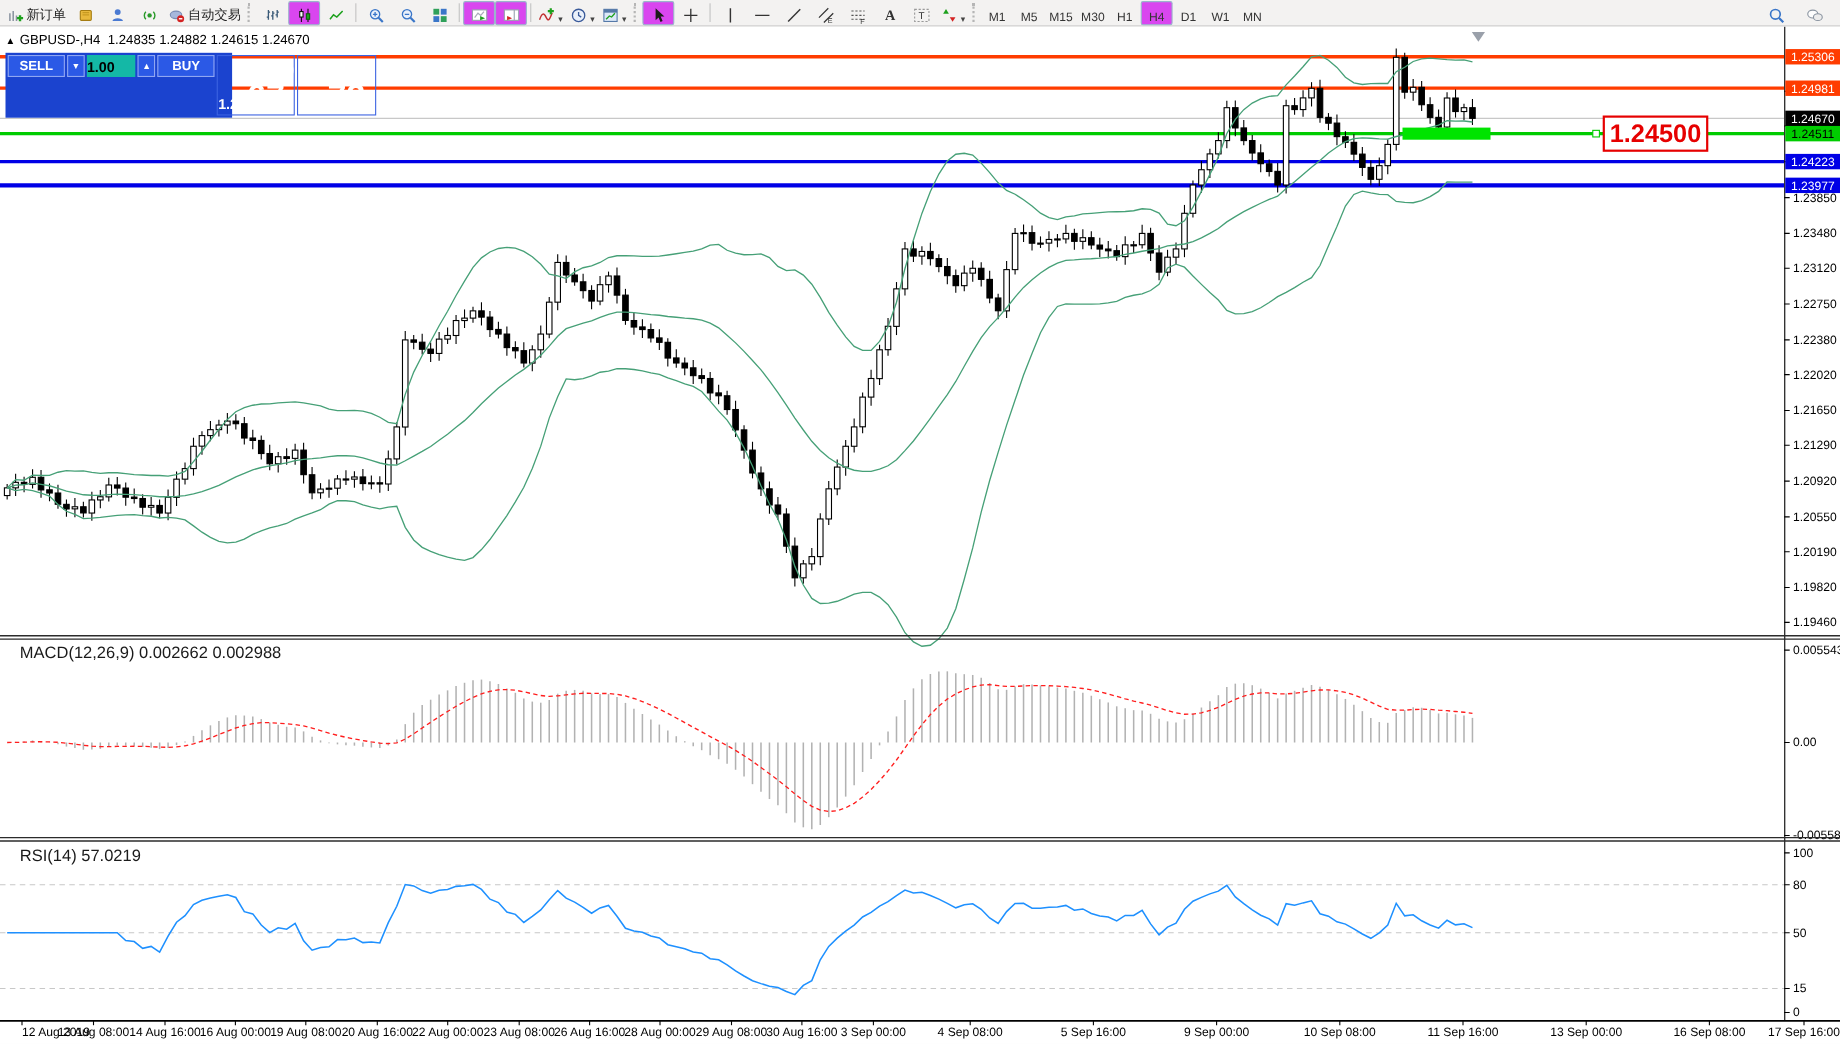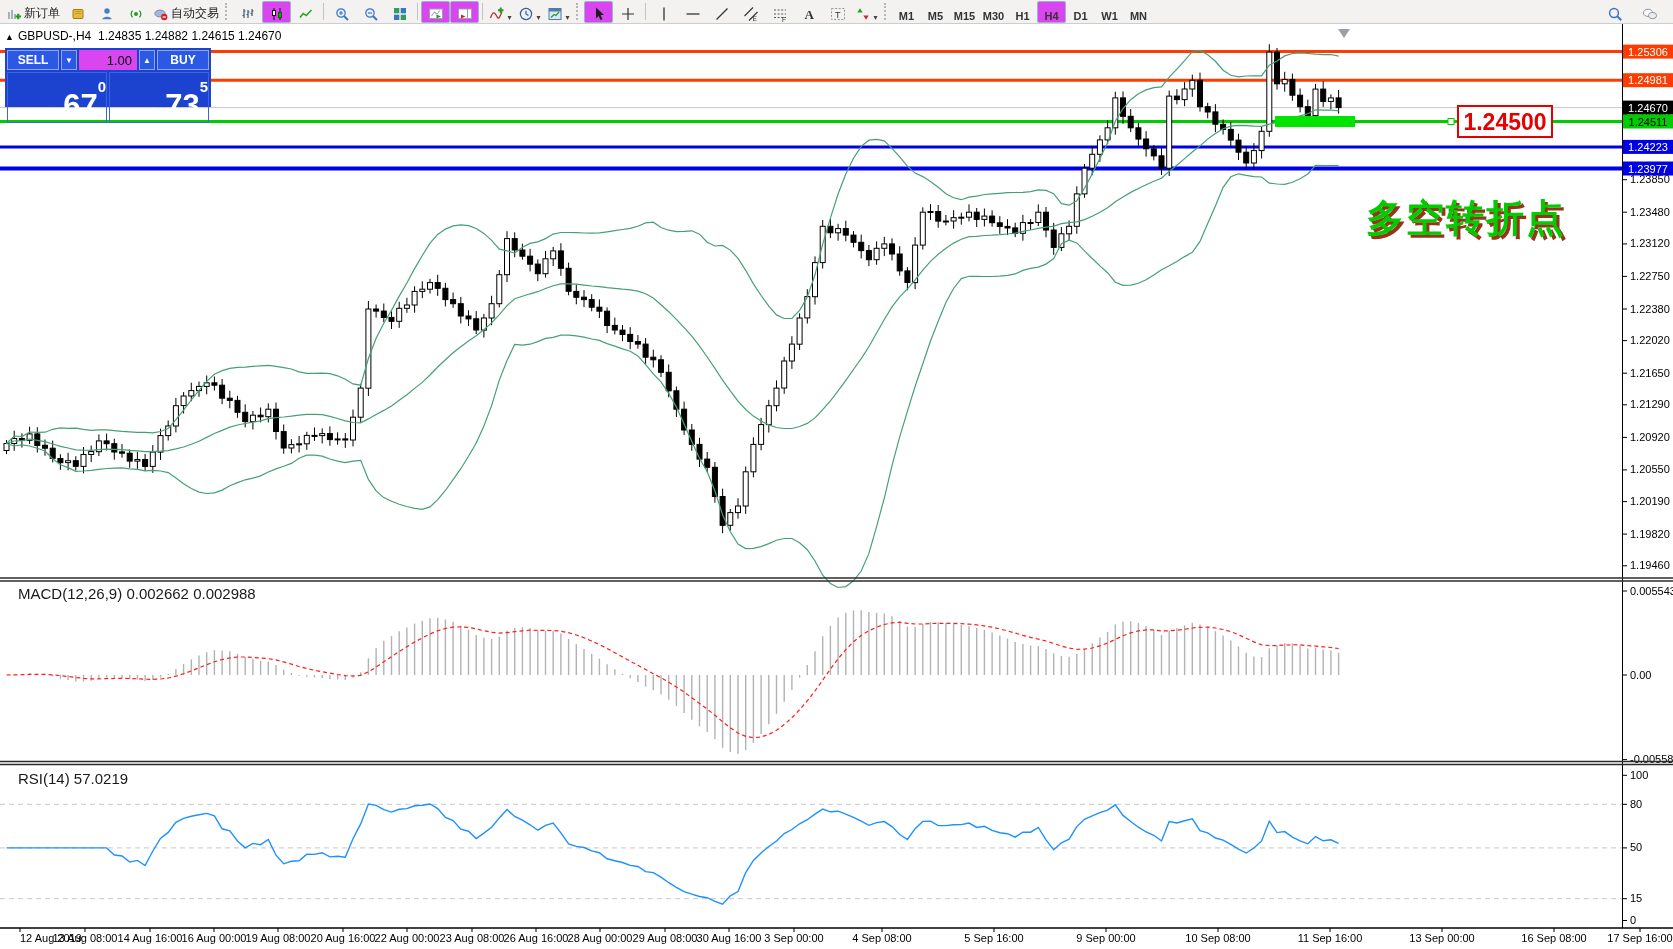--- a/index.html
+++ b/index.html
@@ -10,39 +10,39 @@
            border-bottom:1px solid #cdcdcd;display:flex;align-items:center;padding:0 3px;
            box-sizing:border-box;z-index:6;}
   .tb-sep{width:1px;height:17px;background:#c2c2c2;margin:0 3px;flex:0 0 auto;}
   .tb-grip{width:3px;height:17px;border-left:2px dotted #b5b5b5;margin:0 3px;flex:0 0 auto;}
   .tb-btn{height:20px;min-width:23px;display:flex;align-items:flex-end;justify-content:center;
           gap:2px;padding:0 2px;border:1px solid transparent;border-radius:2px;color:#222;
           flex:0 0 auto;cursor:default;}
   .tb-btn.active{background:#d946ef;border-color:#9ab4cc;}
   .tb-btn .lbl{font-size:12px;white-space:nowrap;}
   .tb-btn .dd{font-size:8px;color:#444;}
-  .tb-tf{font-size:11px;font-weight:bold;color:#333;}
+  .tb-tf{font-size:11px;font-weight:normal;color:#333;}
   .tb-right{margin-left:auto;display:flex;gap:6px;padding-right:6px;}
   
   #chart-wrap{position:absolute;top:0;left:0;z-index:1;}
   .chart-title{position:absolute;top:29px;left:5px;font-size:12px;color:#000;z-index:4;white-space:nowrap;}
   .chart-title .mk{font-size:9px;margin-right:4px;}
   .ind-label{position:absolute;left:6px;font-size:15px;color:#1a1a1a;z-index:4;white-space:nowrap;margin-left:12px;}
   .annotation{position:absolute;left:1366px;top:193px;font-size:38px;font-weight:bold;color:#00cc00;
               text-shadow:3px 3px 0 #96341c;letter-spacing:2px;z-index:4;white-space:nowrap;}
   
   .trade-panel{position:absolute;left:5px;top:48px;width:206px;height:59px;background:#1b43cf;
-               z-index:5;box-sizing:border-box;padding:2px;display:flex;flex-direction:column;gap:2px;}
+               z-index:5;box-sizing:border-box;padding:2px;display:flex;flex-direction:row;gap:2px;}
   .tp-row1{display:flex;gap:2px;height:20px;flex:0 0 auto;}
   .btn-trade{width:52px;background:#2b59e6;border:1px solid #8fa6f2;color:#fff;font-size:12px;
              font-weight:bold;display:flex;align-items:center;justify-content:center;box-sizing:border-box;}
   .spin{width:16px;background:#2b59e6;border:1px solid #8fa6f2;color:#fff;font-size:8px;
         display:flex;align-items:center;justify-content:center;box-sizing:border-box;}
-  .vol{flex:1;background:#d946ef;color:#000;font-size:13px;display:flex;align-items:center;
-       justify-content:flex-end;padding-right:5px;box-sizing:border-box;}
+  .vol{flex:1;background:#14b8a6;color:#000;font-size:13px;display:flex;align-items:center;
+       justify-content:flex-end;padding-right:19px;box-sizing:border-box;font-weight:bold;}
   .tp-row2{display:flex;gap:2px;flex:1;}
   .px-box{flex:1;border:1px solid #3c63e2;color:#fff;display:flex;align-items:flex-end;
           justify-content:flex-end;padding-bottom:3px;box-sizing:border-box;}
   .px-small{font-size:13px;font-weight:bold;line-height:1;margin-right:1px;}
   .px-big{font-size:31px;font-weight:bold;line-height:.8;margin-top:21px;}
   .px-sup{font-size:15px;font-weight:bold;line-height:1;margin-top:1px;align-self:flex-start;margin-top:6px;}
 </style>
 </head>
 <body>
 
@@ -957,14 +957,13 @@
   <div class="ind-label" style="top:585px">
     <span>MACD(12,26,9)</span>
     <span>0.002662</span>
     <span>0.002988</span>
   </div>
   <div class="ind-label" style="top:770px">
     <span>RSI(14)</span>
     <span>57.0219</span>
   </div>
 
-  <div class="annotation">多空转折点</div>
 </div>
 
 </body></html>

